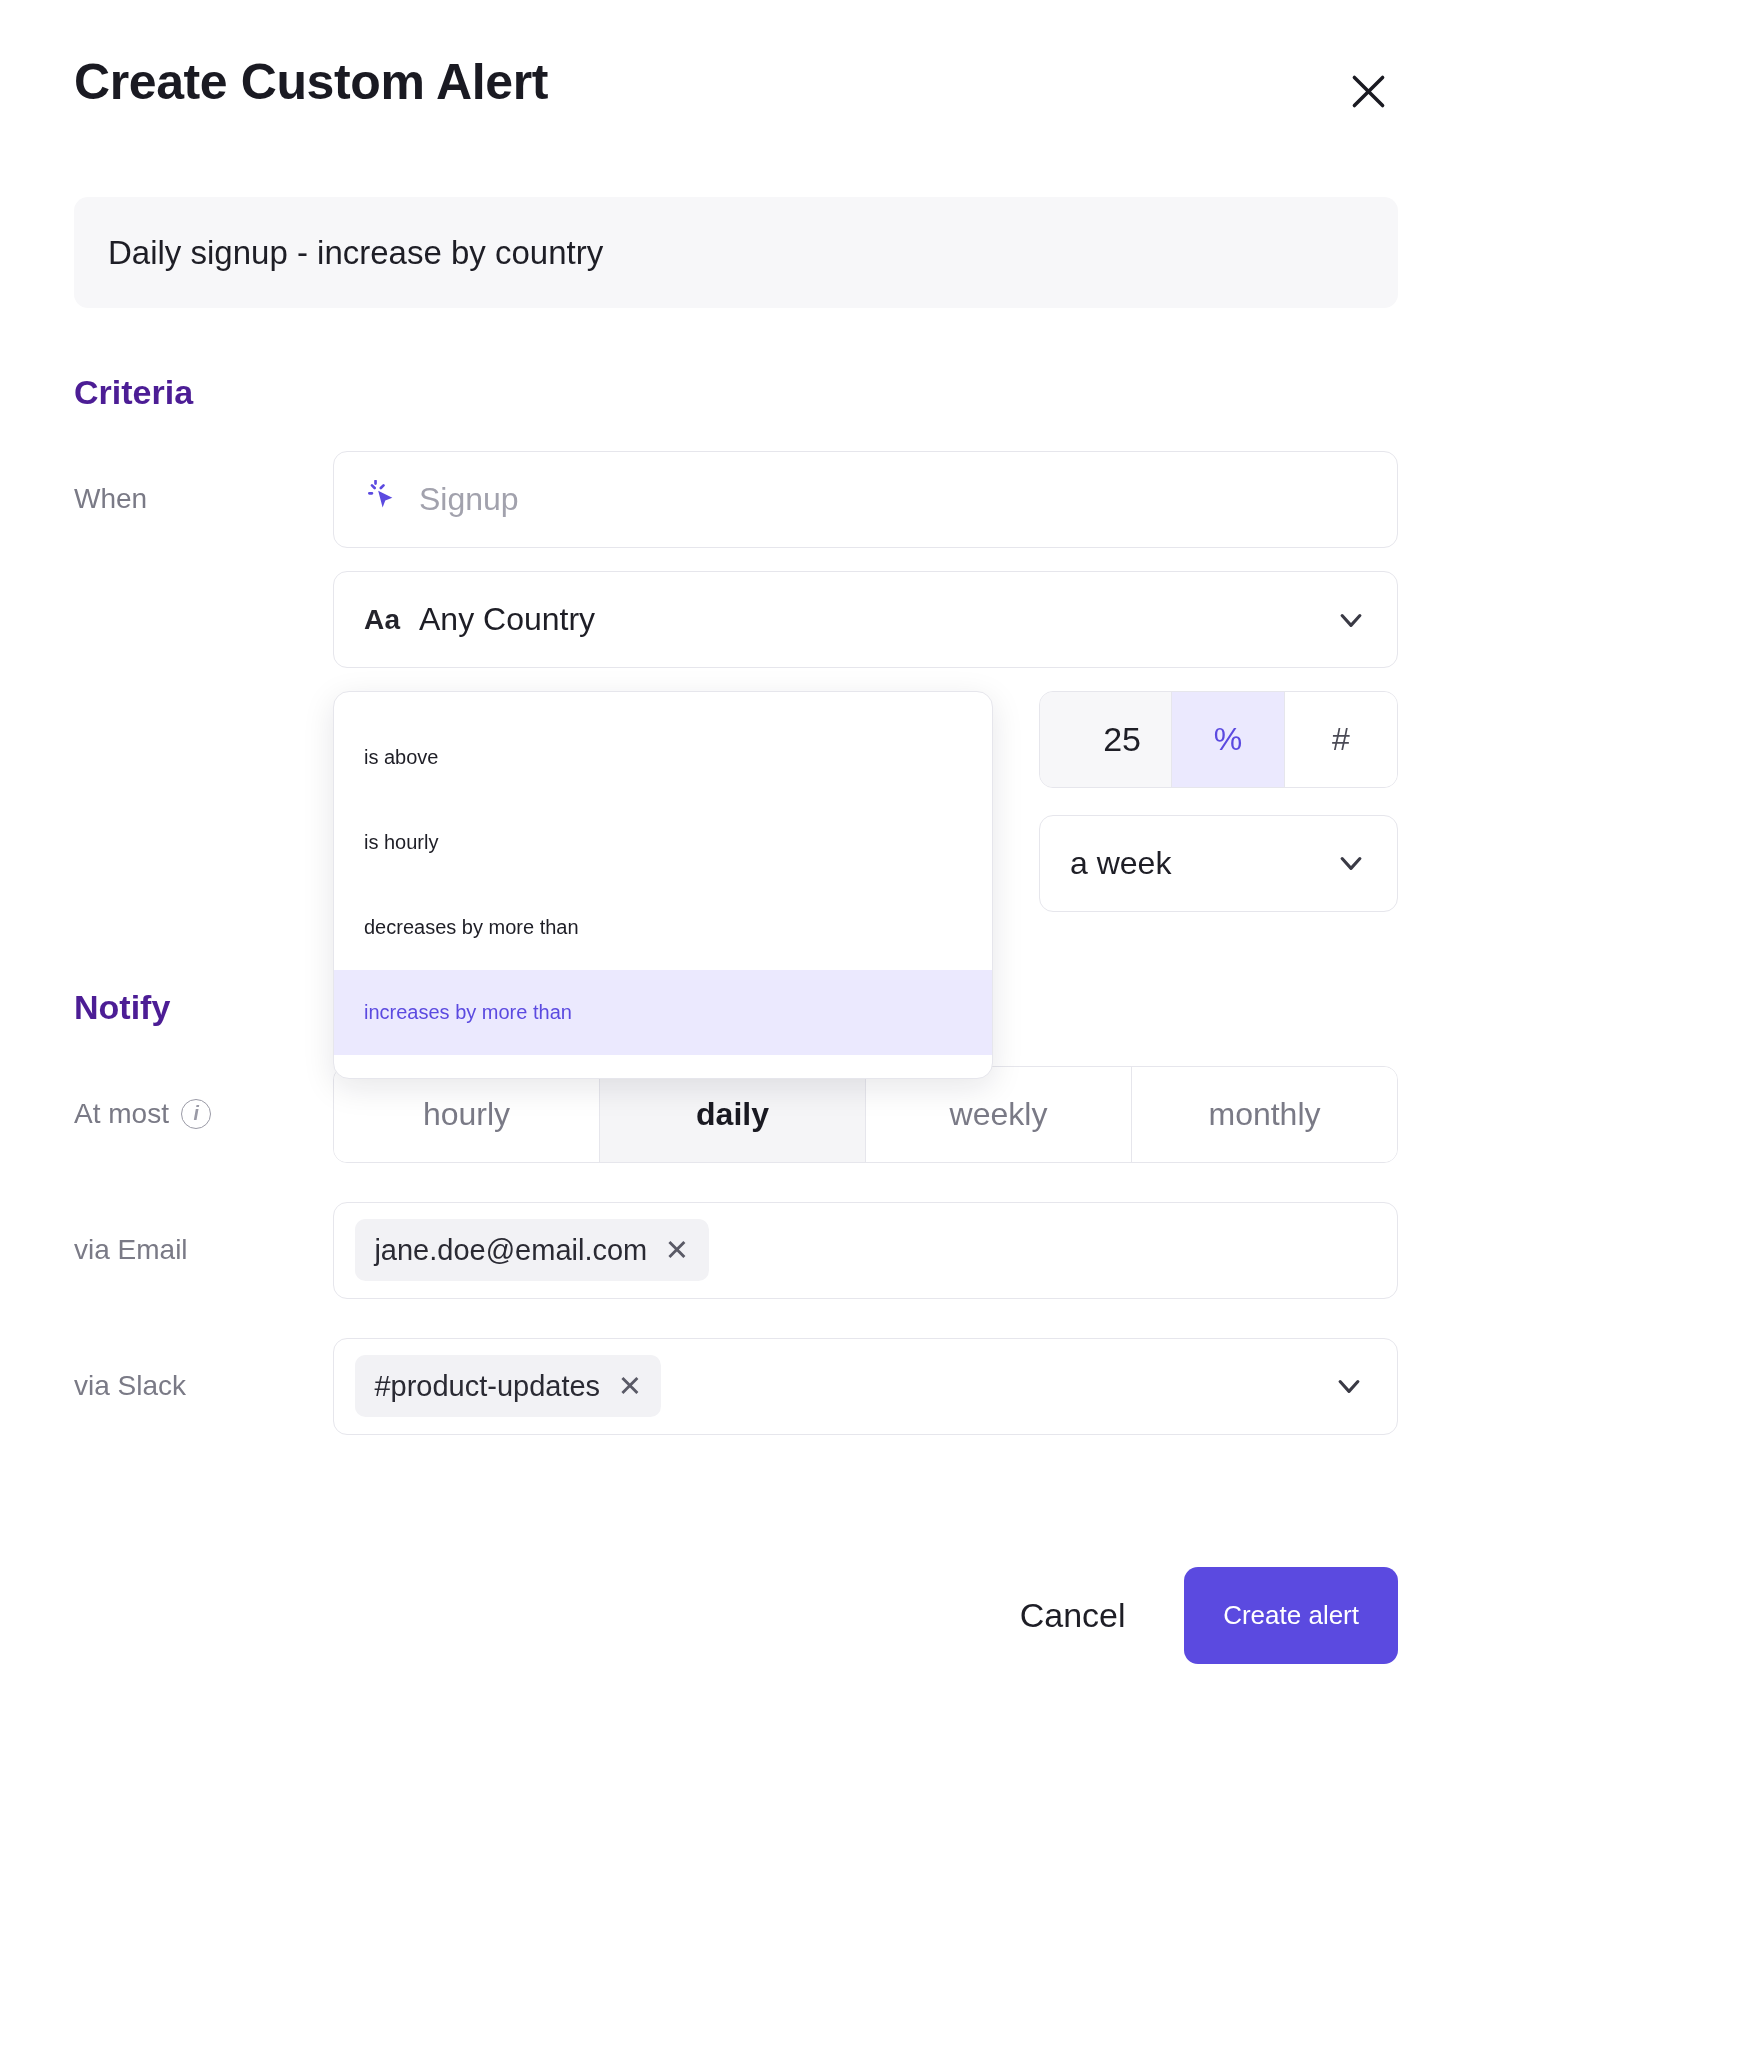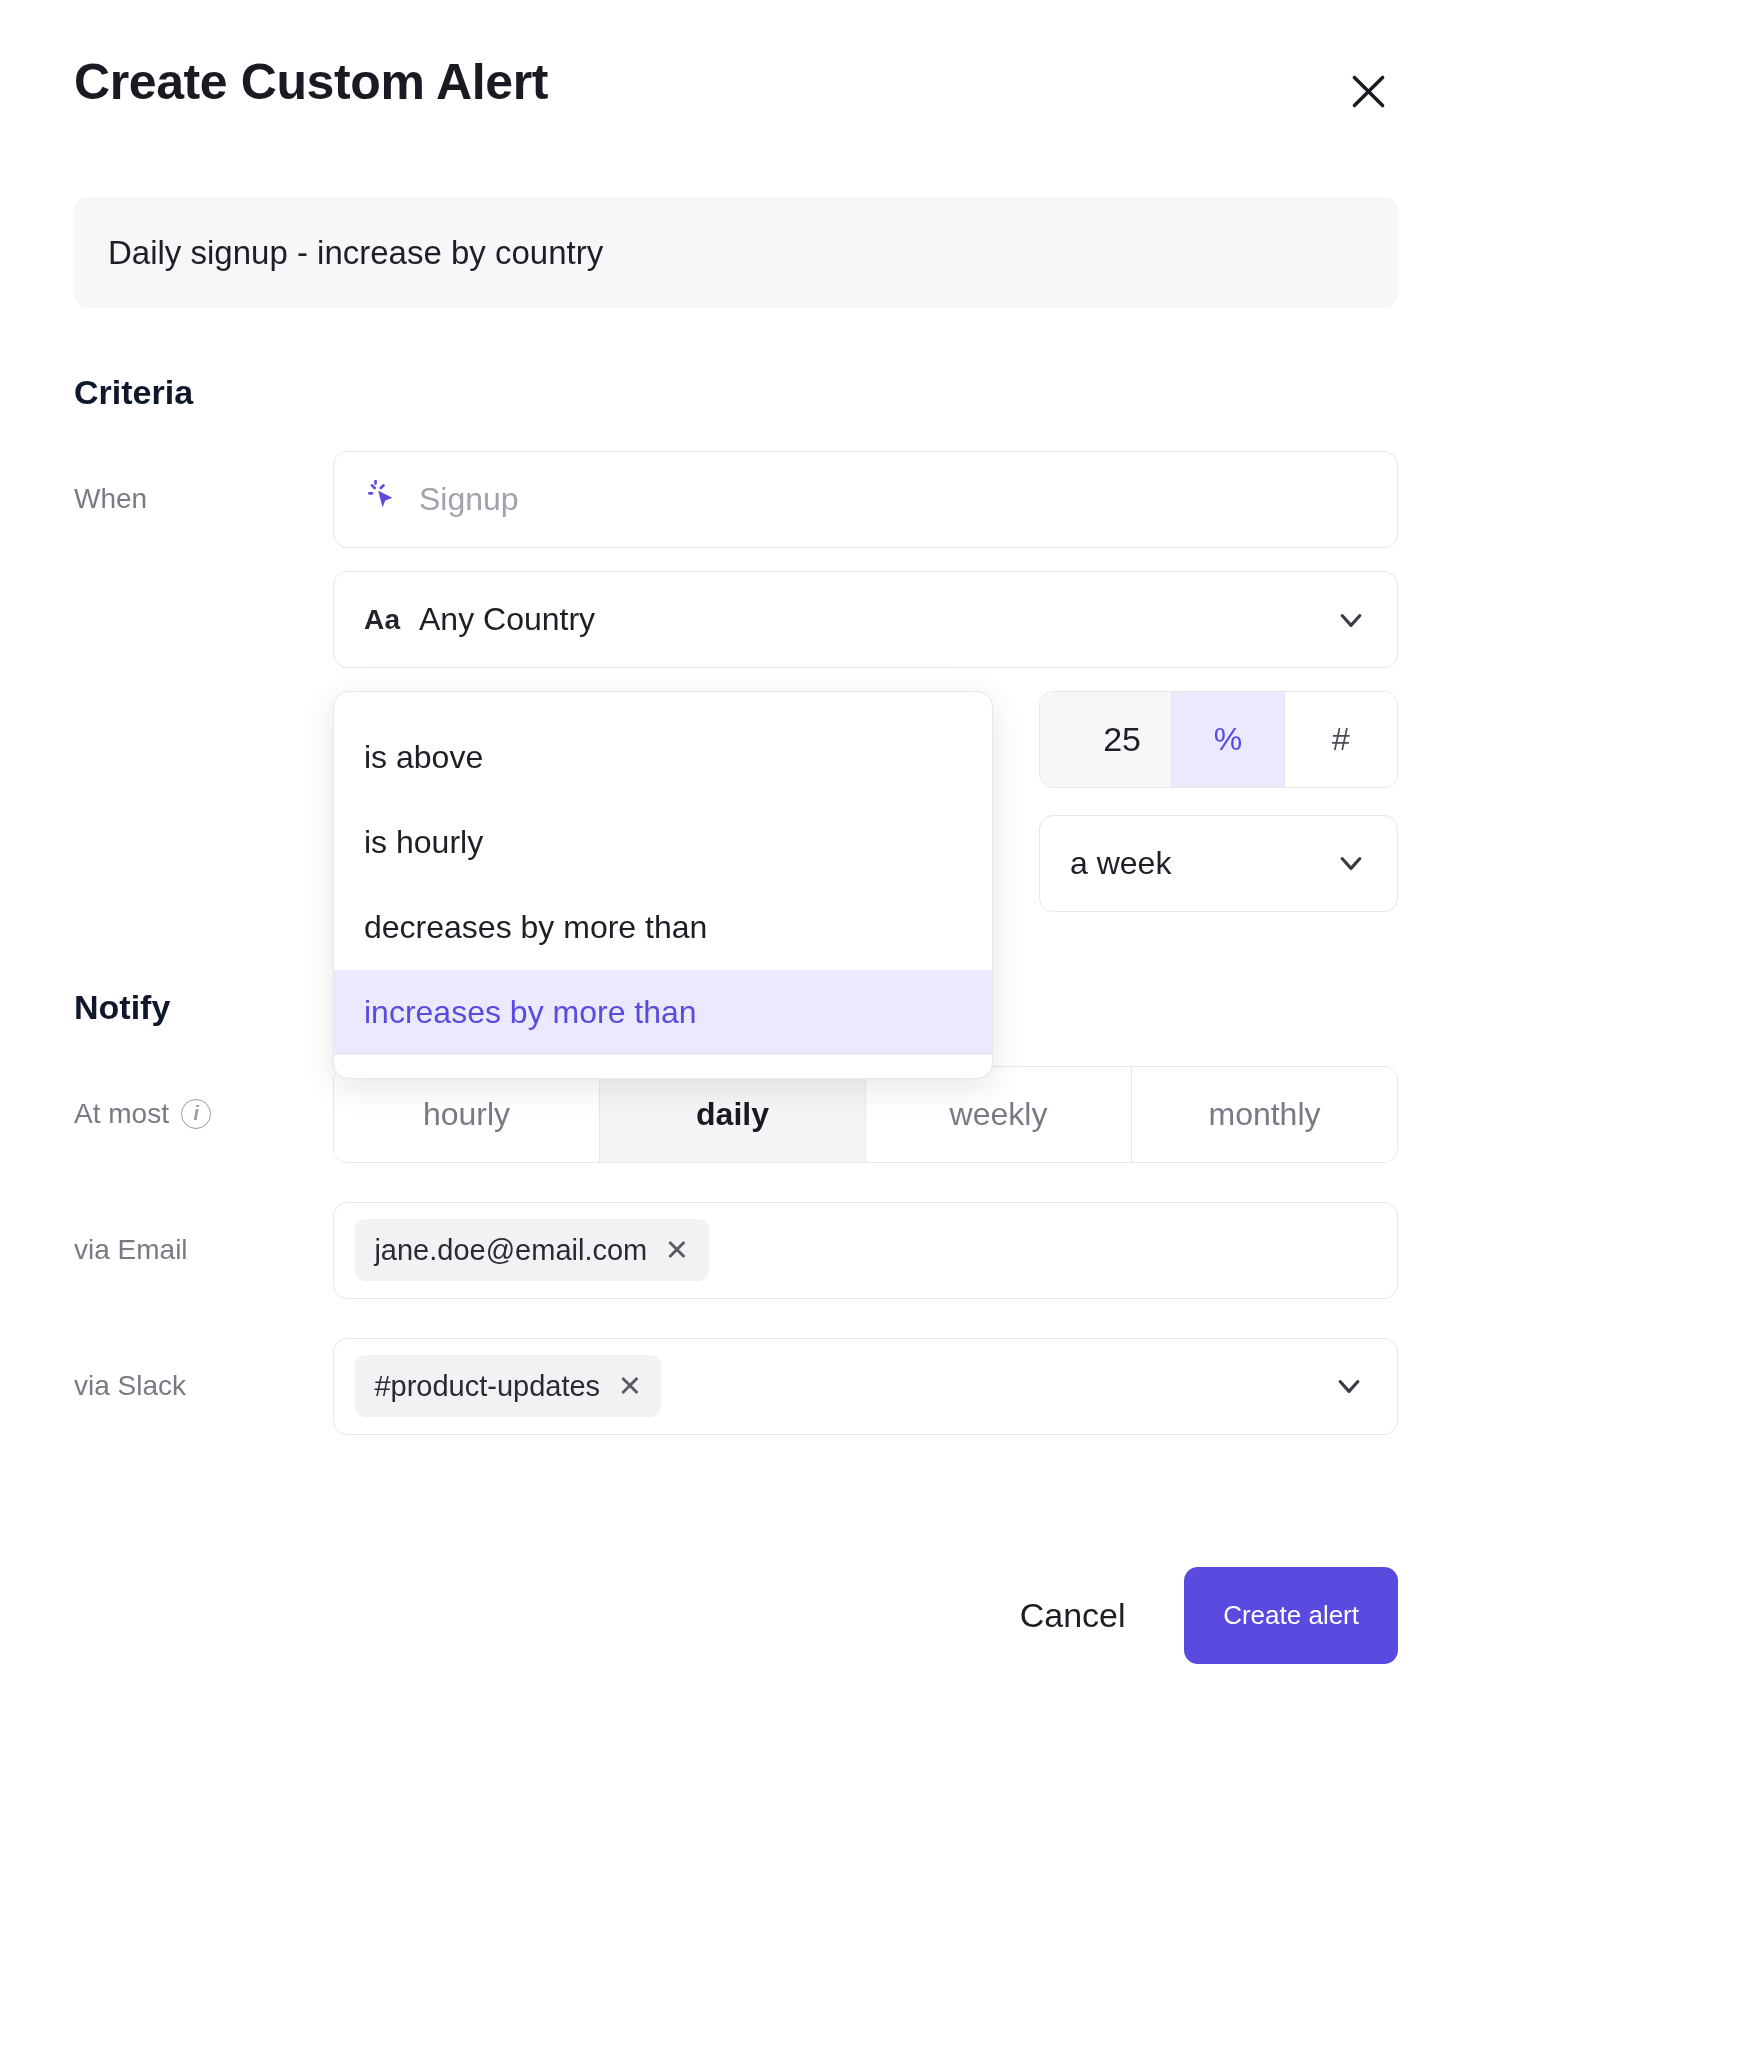--- a/index.html
+++ b/index.html
@@ -58,21 +58,21 @@
     align-items: center;
     padding: 0 34px;
     font-size: 33px;
     color: #1e1e26;
   }
 
   
   .section-title {
     font-size: 34px;
     font-weight: bold;
-    color: #0f172a;
+    color: #4c1d95;
     margin-top: 65px;
   }
 
   
   .row {
     display: flex;
     align-items: flex-start;
     margin-top: 39px;
   }
   .row-label {
@@ -148,21 +148,21 @@
     border-radius: 16px;
     box-shadow: 0 8.8px 32px rgba(20,20,40,0.10);
     padding: 23px 0;
     z-index: 20;
   }
   .dropdown-item {
     height: 85px;
     display: flex;
     align-items: center;
     padding: 0 30px;
-    font-size: 32px;
+    font-size: 20px;
     color: #1e1e26;
     cursor: pointer;
   }
   .dropdown-item.selected {
     background: #ebe9fe;
     color: #5b4ae0;
   }
 
   
   .value-row {

